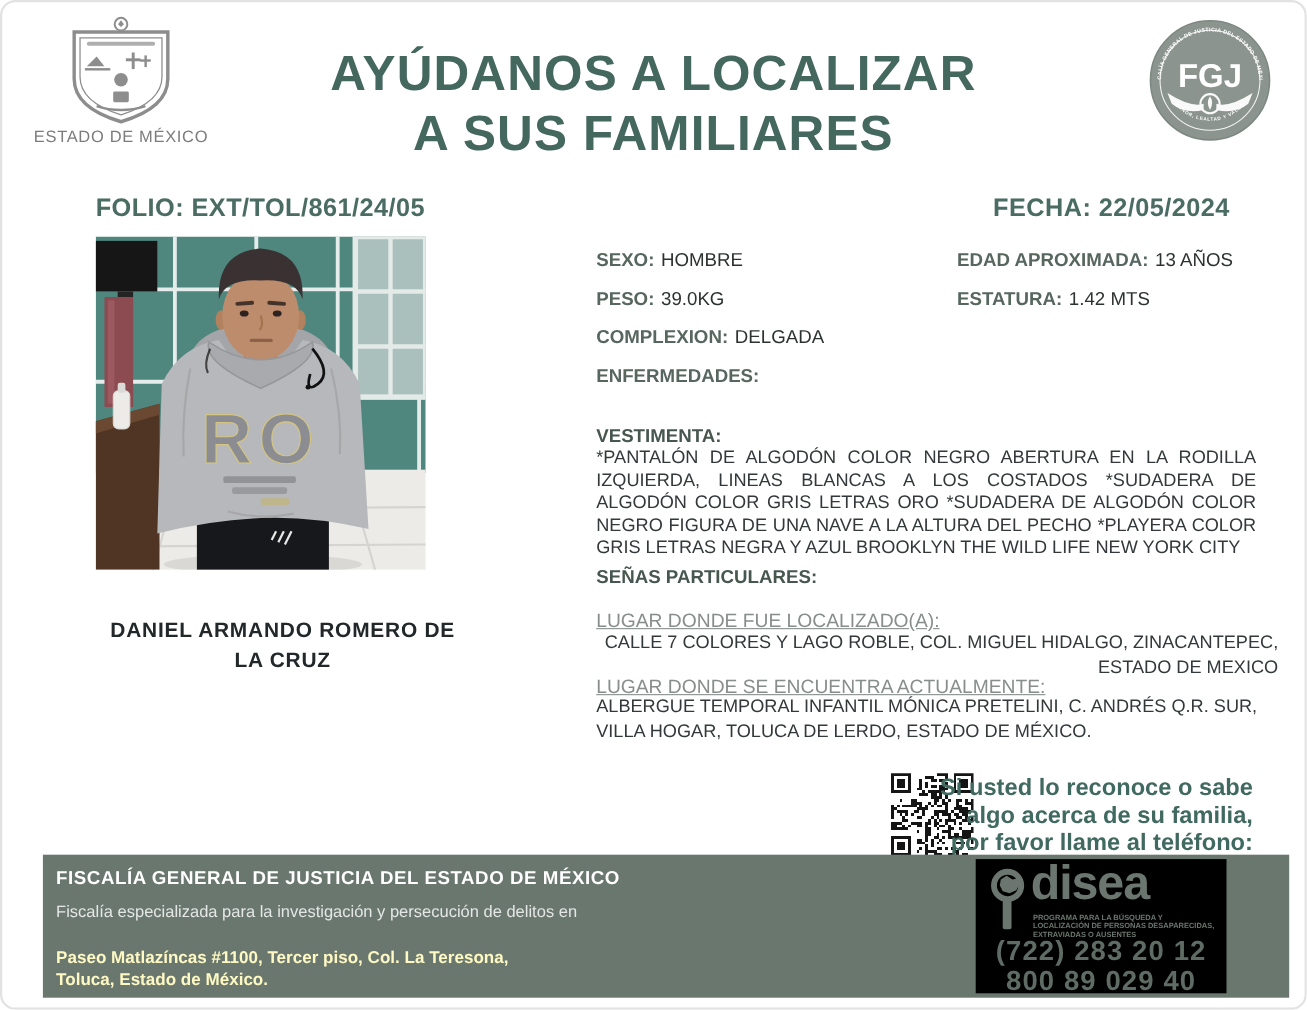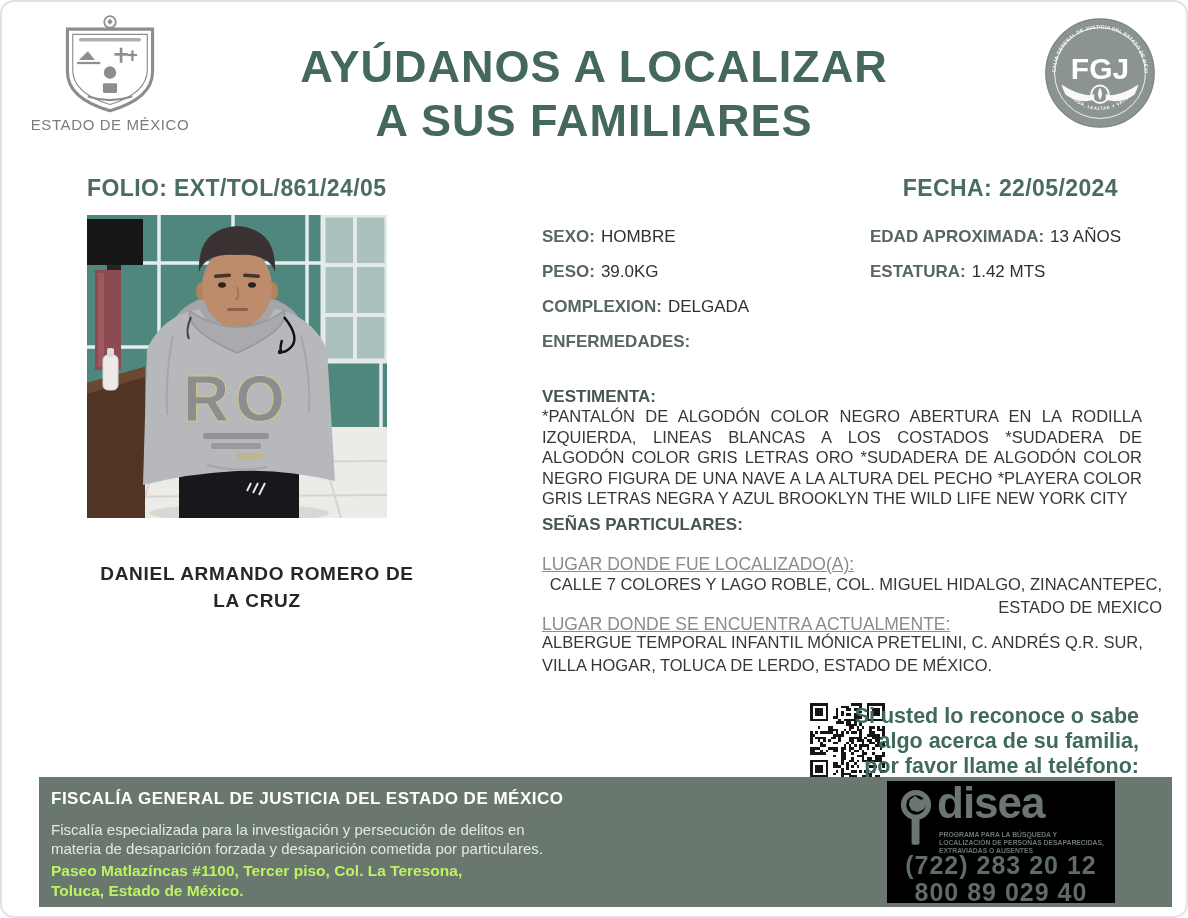--- a/index.html
+++ b/index.html
@@ -35,21 +35,21 @@
   .vest-text { left:540px; top:404px; width:600px; line-height:20.5px; text-align:justify; }
   .loc-text  { left:540px; top:571px; width:620px; line-height:22.5px; }
 
   .qr      { left:808px; top:701px; width:75px; height:75px; }
   .qr-note { right:47px; top:702px; text-align:right; color:#40695f; font-weight:bold;
              font-size:21.5px; line-height:25px; }
 
   .bar { left:37px; top:775px; width:1133px; height:130px; background:#6a776f; }
   .bar-org  { left:12px; top:12px;  font-size:17px;   font-weight:bold; color:#ffffff; letter-spacing:0.5px; }
   .bar-desc { left:12px; top:43px;  font-size:15px;   color:#e4e7e5; line-height:19px; }
-  .bar-addr { left:12px; top:84px;  font-size:15.5px; font-weight:bold; color:#bef264; line-height:20px; }
+  .bar-addr { left:12px; top:84px;  font-size:15.5px; font-weight:bold; color:#fef9c3; line-height:20px; }
 
   .odisea { left:848px; top:4px; width:228px; height:122px; background:#000000; }
   .od-mag    { left:8px;  top:8px;  width:42px; height:62px; }
   .od-brand  { left:50px; top:-2px; font-size:44px; font-weight:800; color:#6b7670; letter-spacing:-1px; line-height:48px; }
   .od-tag    { left:52px; top:50px; width:170px; font-size:6.8px; font-weight:bold; color:#6b7670; line-height:8px; }
   .od-phone1 { left:0; top:70px; width:100%; text-align:center; font-size:25px; font-weight:800; color:#5f6b65; letter-spacing:1px; }
   .od-phone2 { left:0; top:97px; width:100%; text-align:center; font-size:25px; font-weight:800; color:#5f6b65; letter-spacing:1px; }
 </style>
 </head>
 <body>
@@ -510,21 +510,20 @@
   <div class="abs qr-note">
     <div>Si usted lo reconoce o sabe</div>
     <div>algo acerca de su familia,</div>
     <div>por favor llame al teléfono:</div>
   </div>
 
   <div class="abs bar">
     <div class="abs bar-org">FISCALÍA GENERAL DE JUSTICIA DEL ESTADO DE MÉXICO</div>
     <div class="abs bar-desc">
       <div>Fiscalía especializada para la investigación y persecución de delitos en</div>
-      <div>materia de desaparición forzada y desaparición cometida por particulares.</div>
     </div>
     <div class="abs bar-addr">
       <div>Paseo Matlazíncas #1100, Tercer piso, Col. La Teresona,</div>
       <div>Toluca, Estado de México.</div>
     </div>
 
     <div class="abs odisea">
       <svg class="abs od-mag" viewBox="0 0 44 70">
         <circle cx="22" cy="18" r="14" fill="none" stroke="#6b7670" stroke-width="6"></circle>
         <path d="M15,12 l6,-4 6,4 5,-1 2,6 -3,6 -7,3 -7,-2 -3,-6 z" fill="#6b7670"></path>

